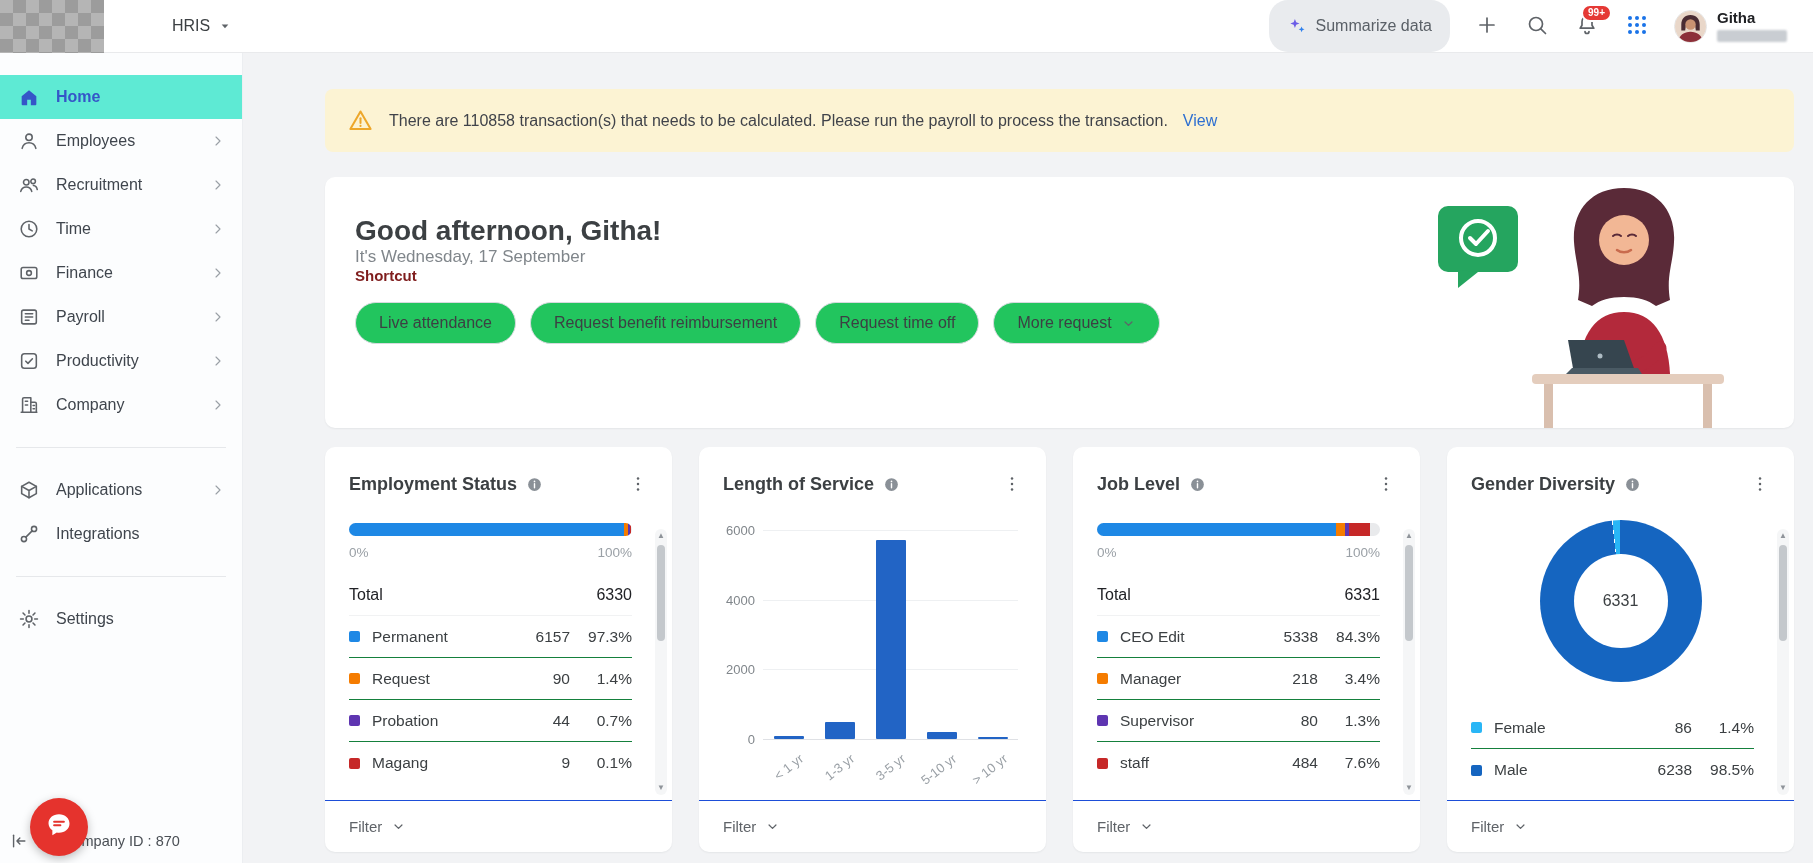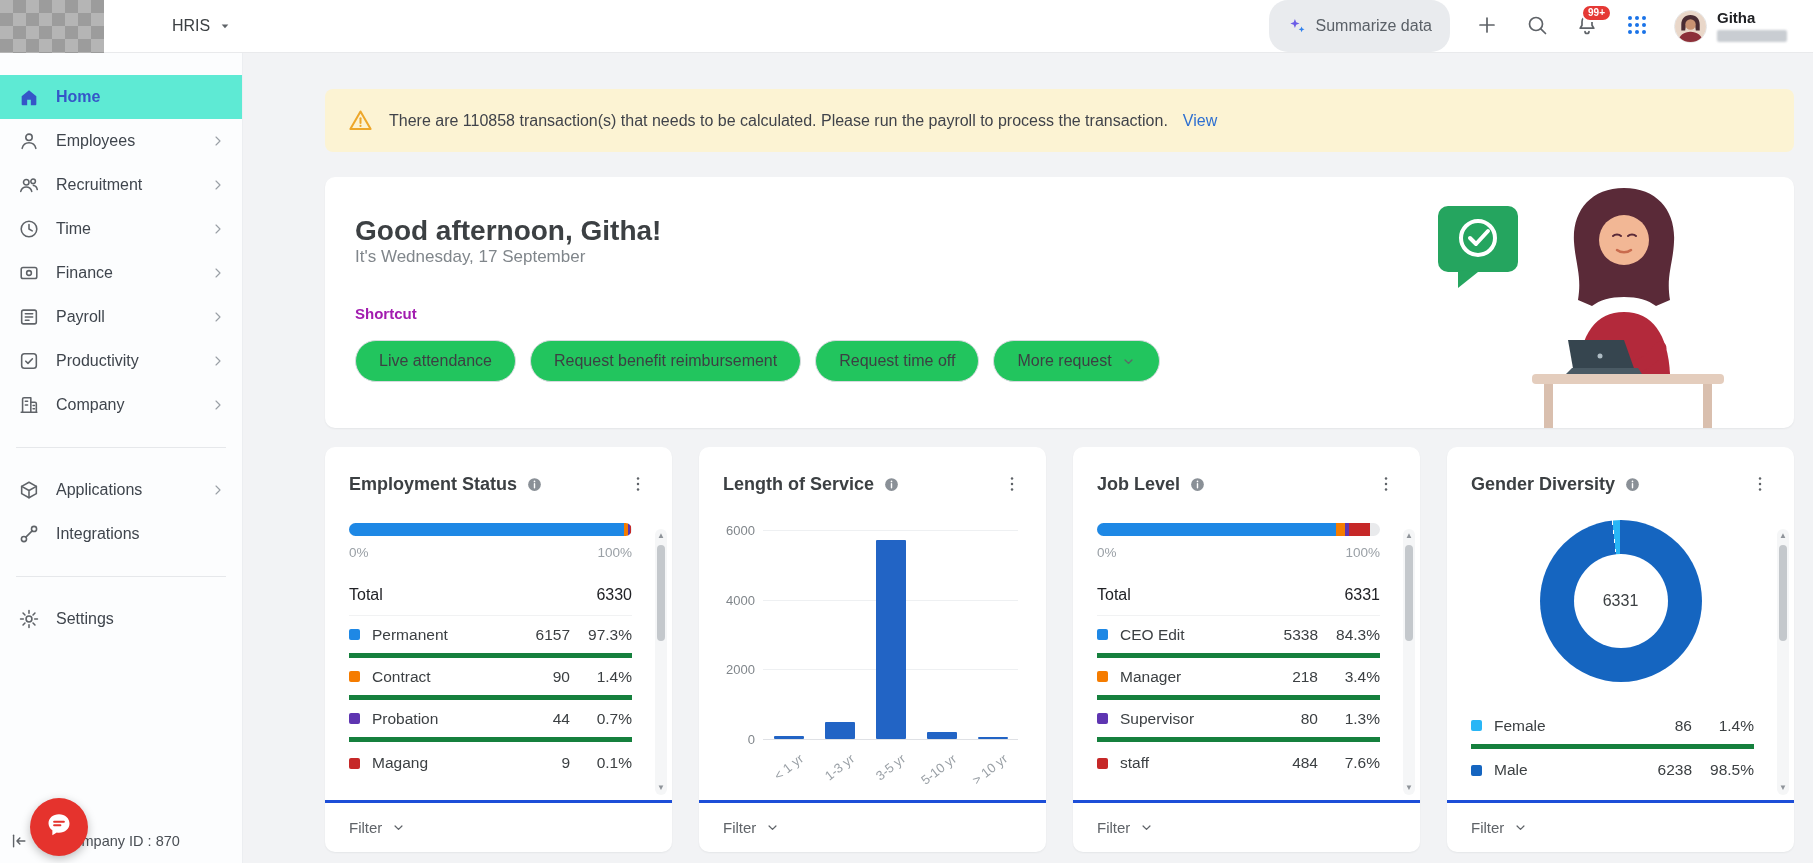--- a/index.html
+++ b/index.html
@@ -45,21 +45,21 @@
   
   .main{position:absolute;left:243px;top:53px;right:0;bottom:0;padding:36px 0 0 82px;overflow:hidden}
   .banner{width:1469px;height:63px;background:#fcf3d3;border-radius:8px;display:flex;align-items:center;padding:0 22px}
   .warn-ic{width:27px;height:27px;flex:none;display:flex;margin-right:15px}
   .banner-text{font-size:16px;color:#40434a}
   .banner-link{font-size:16px;color:#2d6fd1;font-weight:500;margin-left:15px;cursor:pointer}
 
   .greeting{position:relative;width:1469px;height:251px;background:#fff;border-radius:10px;margin-top:25px;box-shadow:0 1px 2px rgba(25,30,40,.06);padding:38px 0 0 30px;overflow:hidden}
   .greet-title{font-size:28px;font-weight:600;color:#3c4043}
   .greet-sub{margin-top:0;font-size:17px;color:#80868b}
-  .shortcut-label{margin-top:38px;font-size:15px;font-weight:700;color:#a21caf}
+  .shortcut-label{font-size:15px;font-weight:700;color:#7f1d1d}
   .shortcut-row{margin-top:18px;display:flex;gap:14px}
   .pill-btn{height:42px;border:1px solid #d7dade;border-radius:21px;background:#22c55e;padding:0 23px;font-size:16px;color:#3c4043;font-weight:500;display:flex;align-items:center;gap:9px;cursor:pointer}
   .caret-sm{width:15px;height:15px;color:#5f6368;display:flex}
   .caret-sm svg{width:15px;height:15px}
   .illustration{position:absolute;right:66px;bottom:0;width:300px;height:250px}
 
   
   .cards-row{display:flex;gap:27px;margin-top:19px}
   .dash-card{position:relative;width:347px;height:405px;background:#fff;border-radius:10px;box-shadow:0 1px 2px rgba(25,30,40,.06);padding:26px 24px 0}
   .card-head{display:flex;align-items:center;gap:9px;height:22px}
@@ -67,33 +67,33 @@
   .info-icon{width:17px;height:17px;display:flex;cursor:pointer}
   .info-icon svg{width:17px;height:17px}
   .kebab{margin-left:auto;color:#5f6368;cursor:pointer;width:20px;height:20px;display:flex;background:none;border:none}
   .kebab svg{width:20px;height:20px}
 
   .stacked-bar{margin-top:28px;height:13px;border-radius:7px;background:#e9eaec;display:flex;overflow:hidden;width:283px}
   .bar-seg{height:100%}
   .scale-row{display:flex;justify-content:space-between;width:283px;margin-top:9px;font-size:13.5px;color:#9aa0a6}
   .total-row{display:flex;justify-content:space-between;width:283px;margin-top:26px;padding-bottom:11px;font-size:16px;color:#212226;border-bottom:1px solid #f1f2f3}
   .legend{width:283px}
-  .legend-row{height:42px;display:flex;align-items:center;border-bottom:5px solid #15803d;font-size:15.5px}
+  .legend-row{height:42px;display:flex;align-items:center;border-bottom:1px solid #15803d;font-size:15.5px}
   .legend-row:last-child{border-bottom:none}
   .sq{width:11px;height:11px;border-radius:2px;margin-right:12px;flex:none}
   .lg-label{color:#3c4043;font-weight:500}
   .lg-value{margin-left:auto;color:#3c4043;width:58px;text-align:right}
   .lg-pct{color:#3c4043;width:62px;text-align:right}
 
   .v-scroll{position:absolute;right:5px;top:82px;bottom:57px;width:12px;background:#f5f6f7;border-radius:6px;display:flex;flex-direction:column;align-items:center;padding:3px 0}
   .v-scroll .arr{font-size:8px;color:#8f949a;line-height:1;cursor:pointer}
   .v-scroll .thumb{width:8px;border-radius:4px;background:#c4c8cc;height:96px;margin-top:5px;cursor:grab}
   .v-scroll .arr.down{margin-top:auto}
 
-  .card-footer{position:absolute;left:0;right:0;bottom:0;height:52px;border-top:3px solid #1d4ed8;display:flex;align-items:center;padding:0 24px}
+  .card-footer{position:absolute;left:0;right:0;bottom:0;height:52px;border-top:1px solid #1d4ed8;display:flex;align-items:center;padding:0 24px}
   .filter-btn{display:flex;align-items:center;gap:9px;font-size:15px;color:#5f6368;background:none;border:none;cursor:pointer}
 
   
   .chart-wrap{position:relative;margin-top:23px;height:300px}
   .gridline{position:absolute;height:1px;background:#eef0f2}
   .axisline{position:absolute;height:1px;background:#dfe1e5}
   .chart-bar{position:absolute;border-radius:1px}
   .ytick{position:absolute;left:0;width:32px;text-align:right;font-size:13px;color:#80868b;transform:translateY(-50%)}
   .xtick{position:absolute;font-size:13px;color:#9aa0a6;white-space:nowrap;transform:translateX(-100%) rotate(-38deg);transform-origin:100% 0}
 
@@ -434,21 +434,21 @@
         </div>
         <div class="legend" id="es-legend">
             <div class="legend-row">
               <span class="sq" style="background: rgb(30, 136, 229);"></span>
               <span class="lg-label">Permanent</span>
               <span class="lg-value">6157</span>
               <span class="lg-pct">97.3%</span>
             </div>
             <div class="legend-row">
               <span class="sq" style="background: rgb(245, 124, 0);"></span>
-              <span class="lg-label">Contract</span>
+              <span class="lg-label">Request</span>
               <span class="lg-value">90</span>
               <span class="lg-pct">1.4%</span>
             </div>
             <div class="legend-row">
               <span class="sq" style="background: rgb(94, 53, 177);"></span>
               <span class="lg-label">Probation</span>
               <span class="lg-value">44</span>
               <span class="lg-pct">0.7%</span>
             </div>
             <div class="legend-row">

